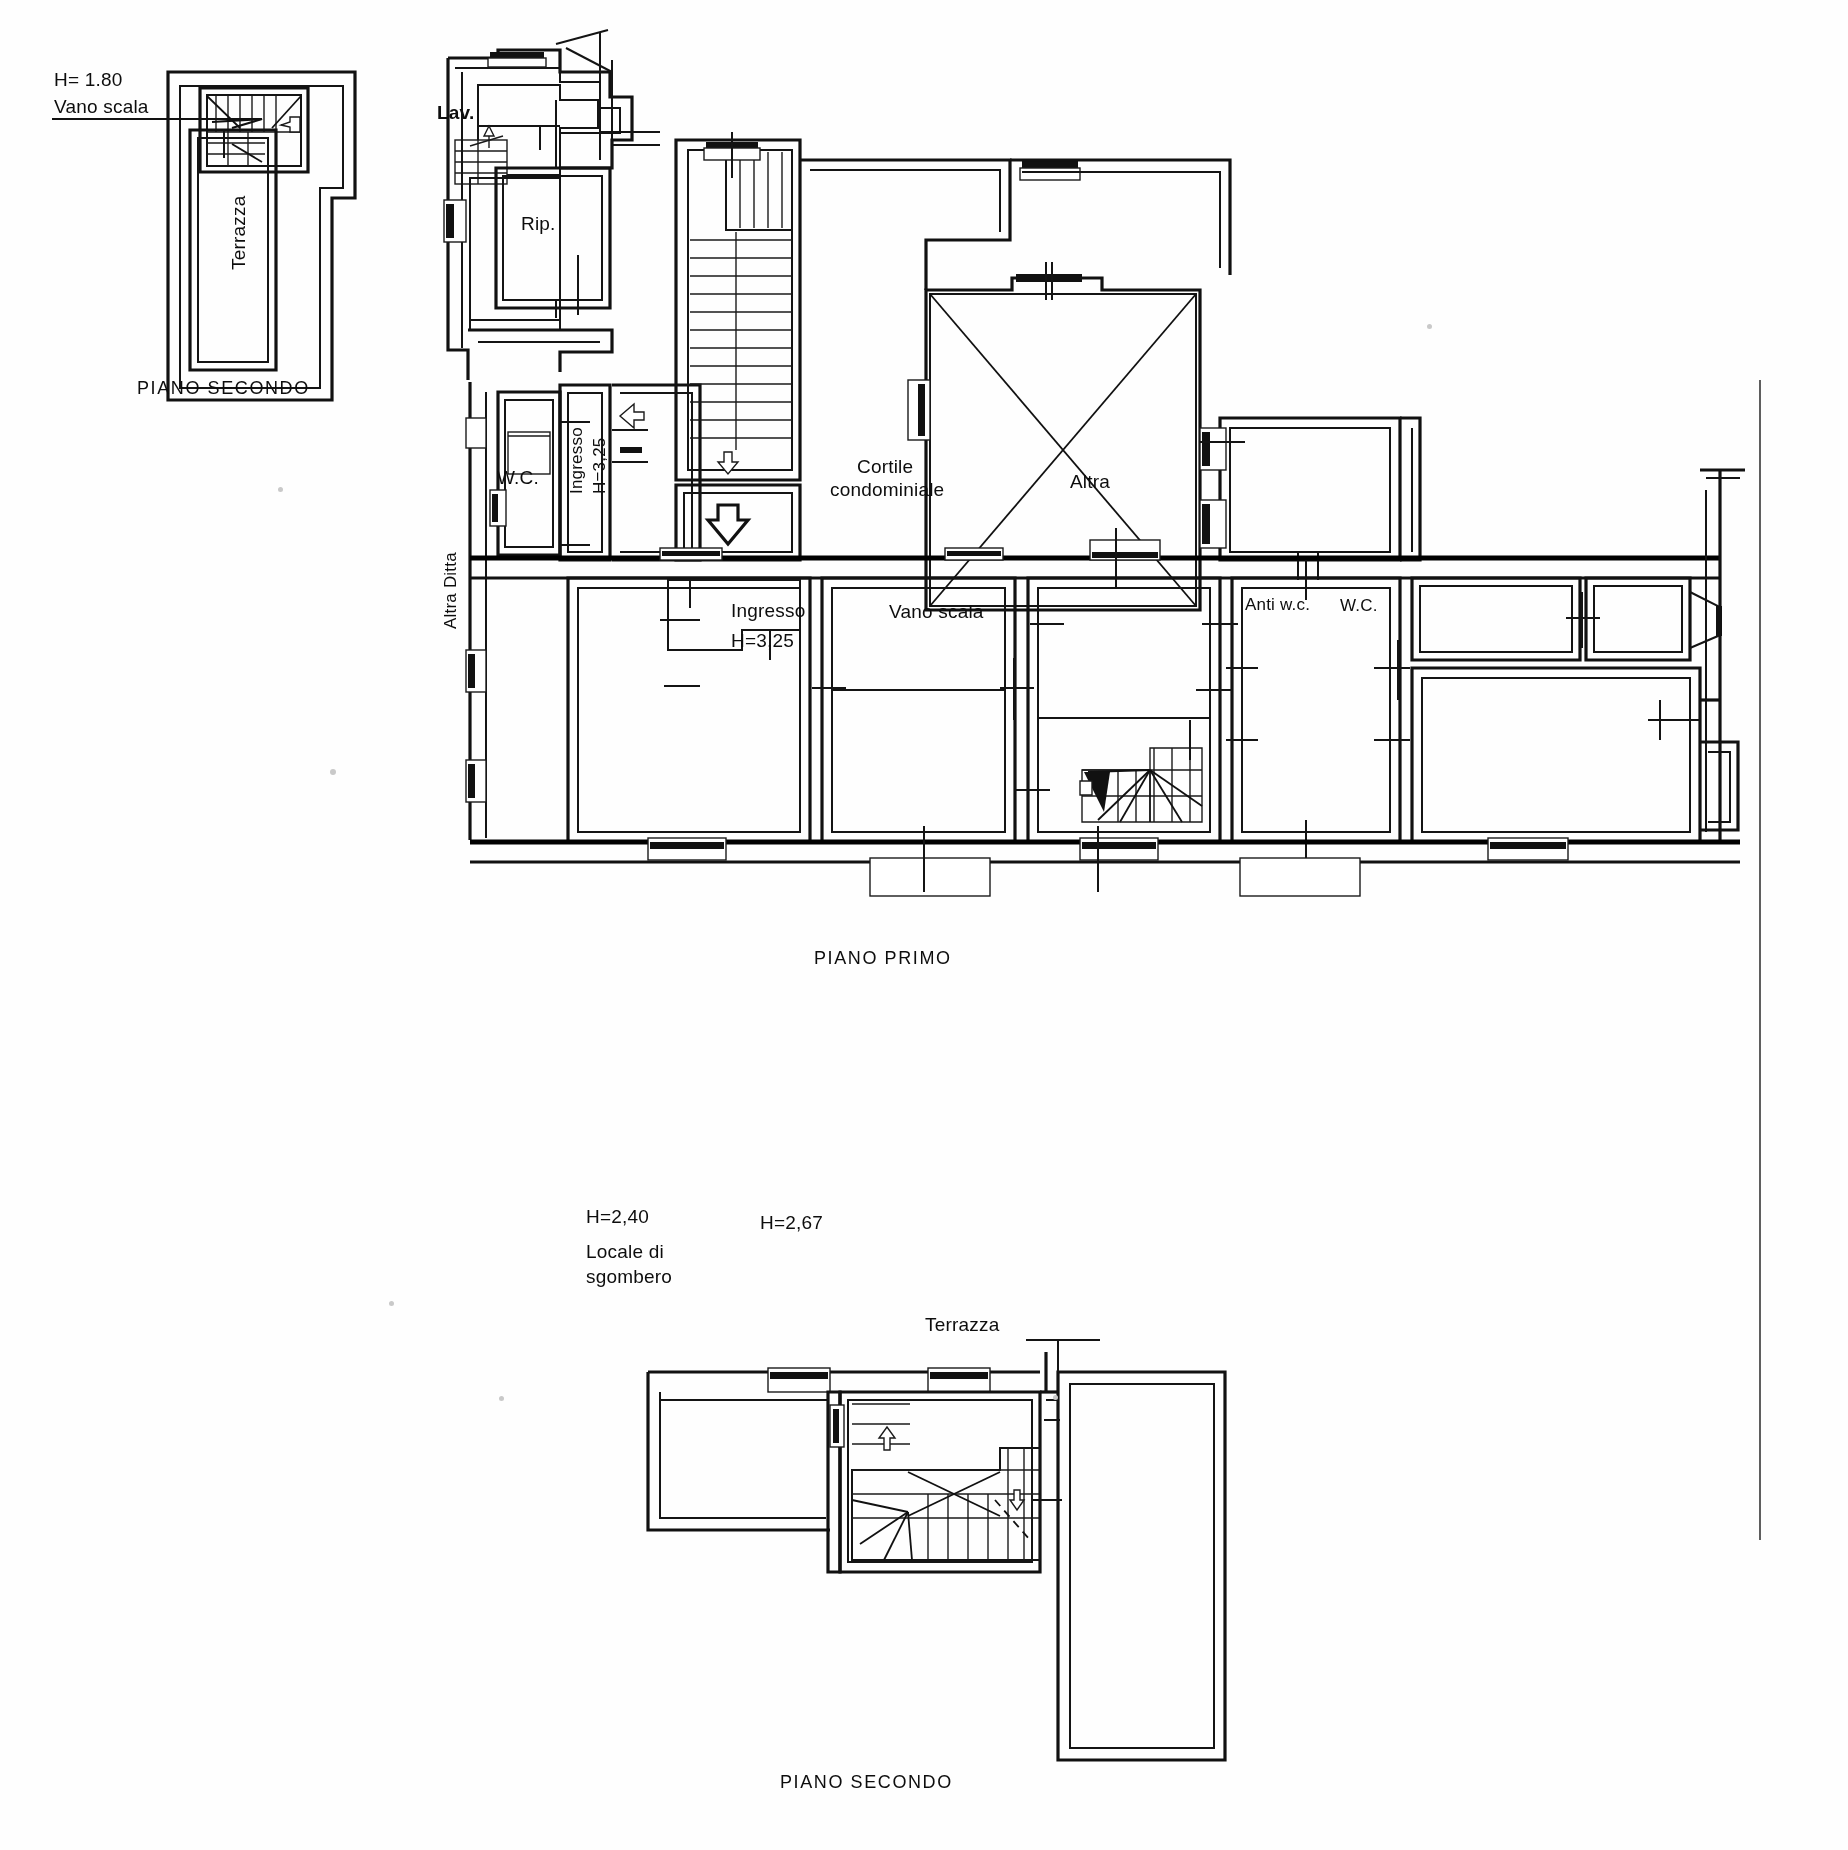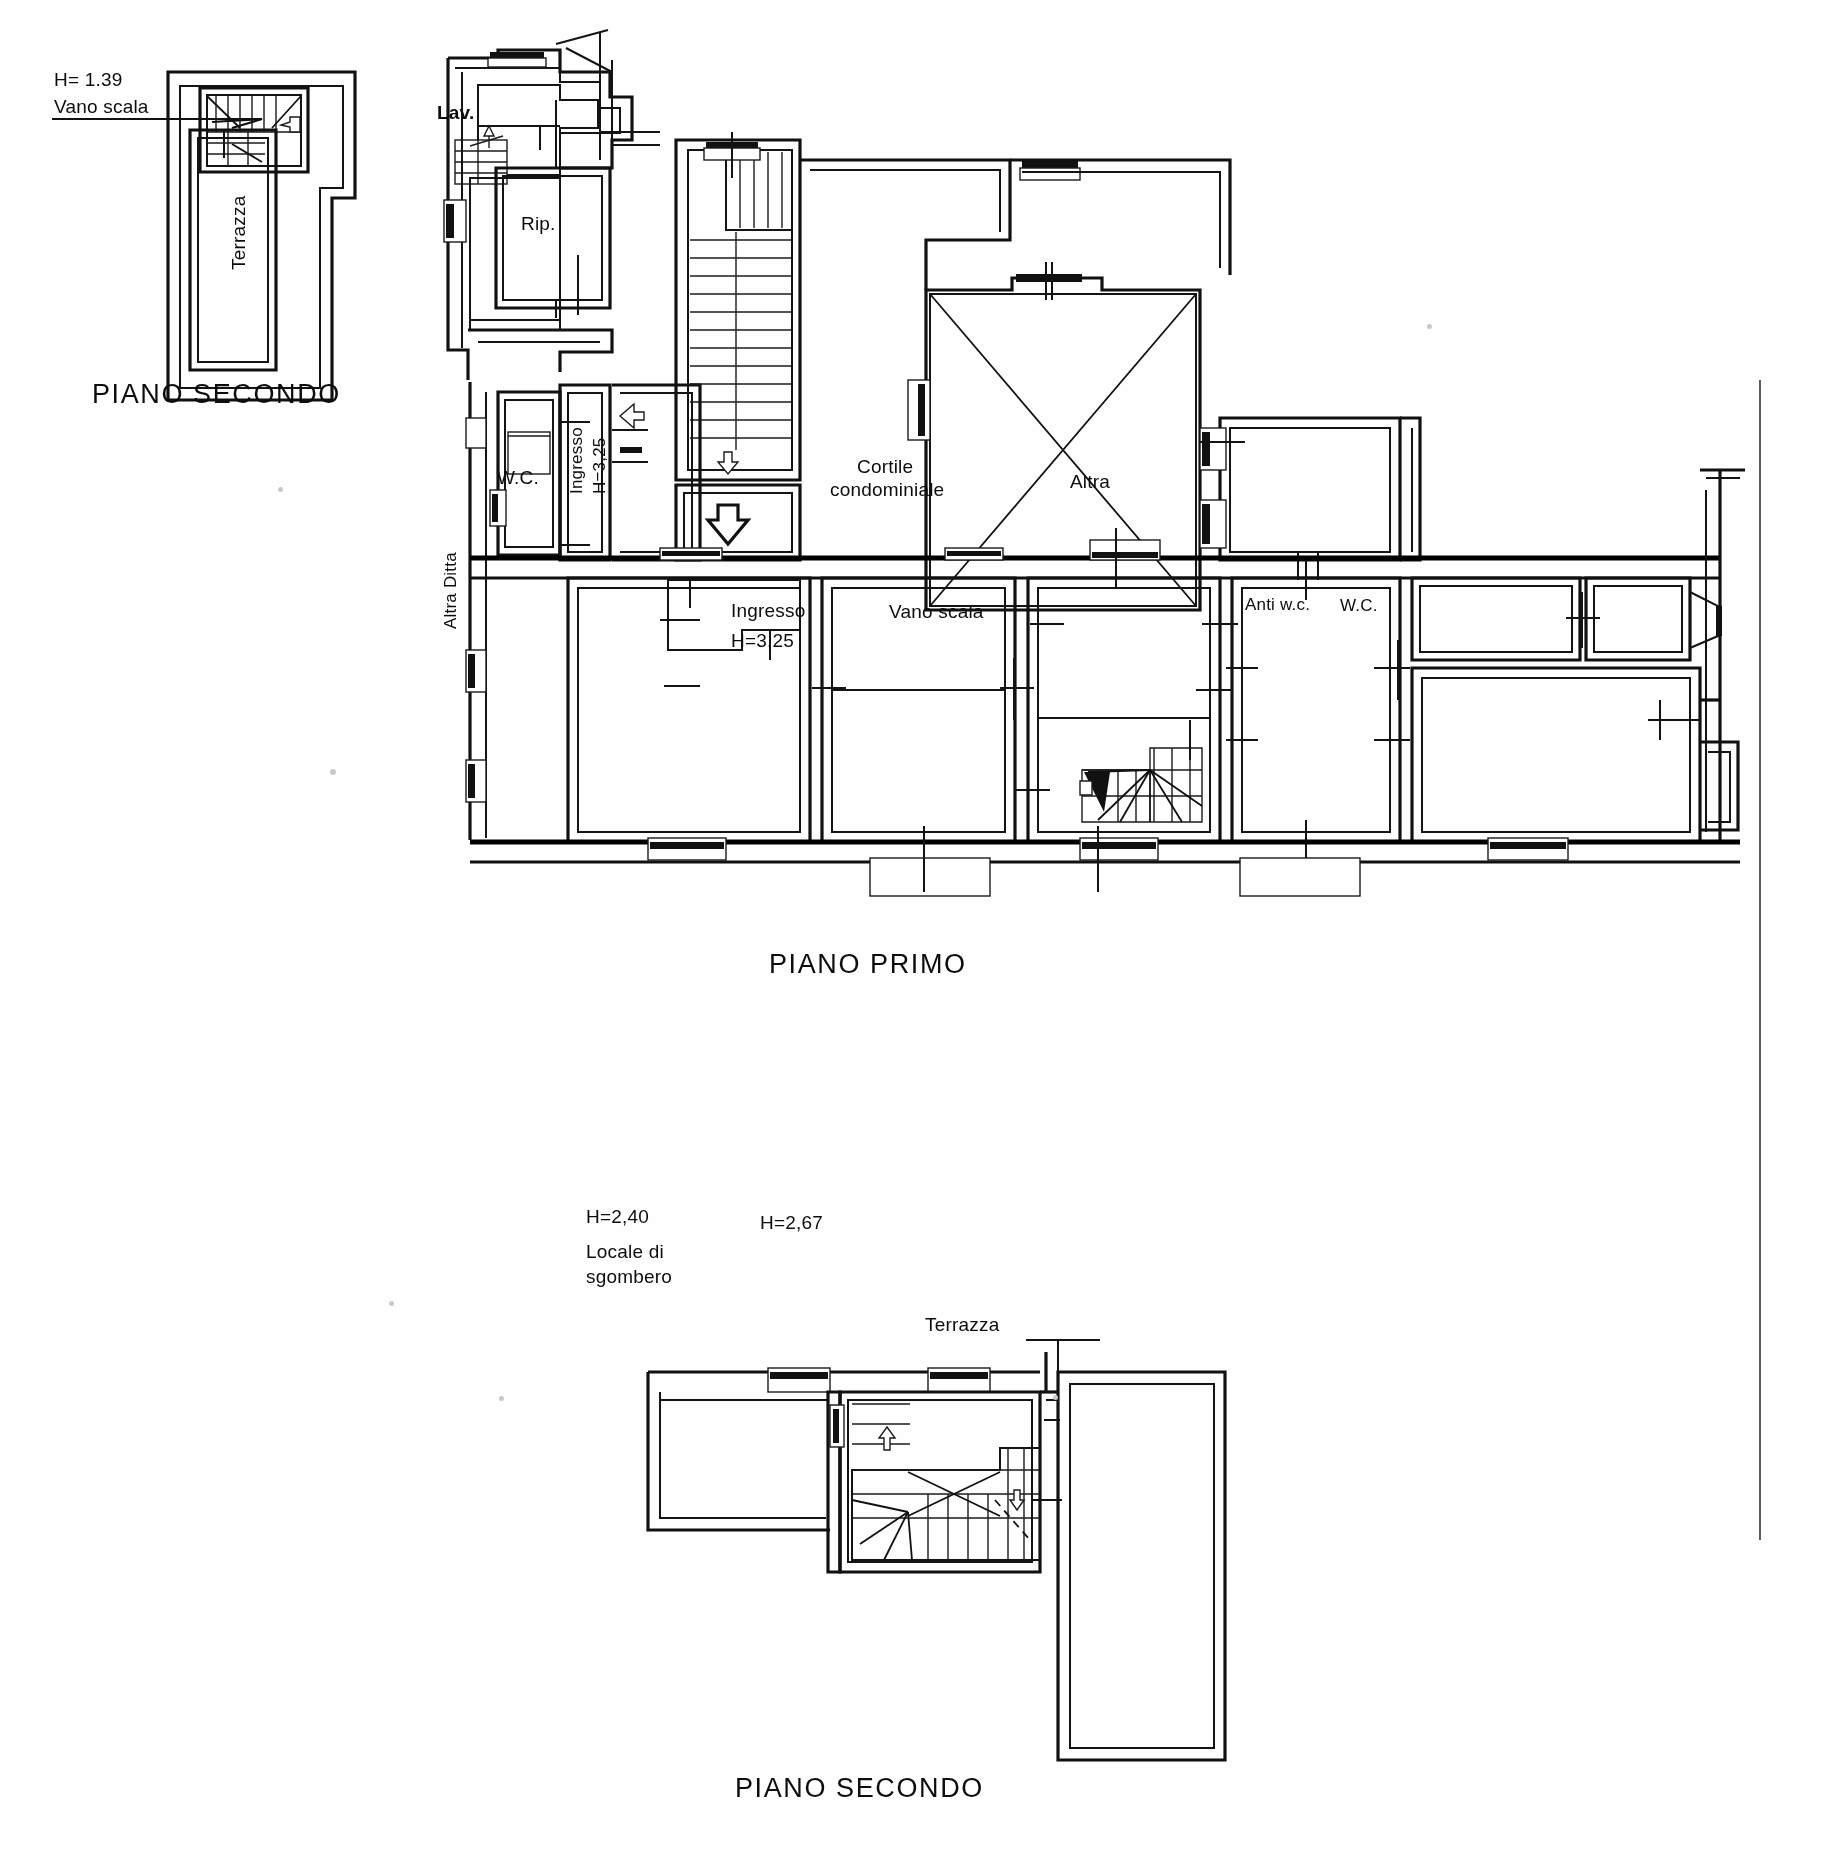--- a/index.html
+++ b/index.html
@@ -38,22 +38,23 @@
 
   .lbl {
     position: absolute;
     color: #0d0d0d;
     font-family: "Liberation Sans", sans-serif;
     white-space: pre;
     line-height: 1.22;
     letter-spacing: 0.2px;
   }
   .lbl-floor {
-    font-size: 27px;
+    font-size: 18px;
     letter-spacing: 1.6px;
+    margin-left: 45px;
   }
   .lbl-room   { font-size: 19px; }
   .lbl-small  { font-size: 17px; }
   .lbl-note   { font-size: 19px; }
   .rot90 {
     transform-origin: left top;
     transform: rotate(-90deg);
   }
   .speck { position:absolute; background:#c9c9c9; border-radius:50%; }
 </style>
@@ -446,21 +447,21 @@
       <path class="wall" d="M1046 1352 L1046 1392"></path>
 
       <g class="wall-thin">
         <line x1="1032" y1="1500" x2="1062" y2="1500"></line>
         <line x1="1040" y1="1478" x2="1040" y2="1524"></line>
       </g>
     </g>
 
   </svg>
 
-  <div class="lbl lbl-note" style="left:54px; top:68px;">H= 1.39</div>
+  <div class="lbl lbl-note" style="left:54px; top:68px;">H= 1.80</div>
   <div class="lbl lbl-note" style="left:54px; top:95px;">Vano scala</div>
   <div class="lbl lbl-room rot90" style="left:227px; top:270px;">Terrazza</div>
   <div class="lbl lbl-floor" style="left:92px; top:378px;">PIANO SECONDO</div>
 
   <div class="lbl lbl-room" style="left:437px; top:101px;font-weight:bold;">Lav.</div>
   <div class="lbl lbl-room" style="left:521px; top:212px;">Rip.</div>
   <div class="lbl lbl-room" style="left:497px; top:466px;">W.C.</div>
 
   <div class="lbl lbl-small rot90" style="left:567px; top:494px;">Ingresso</div>
   <div class="lbl lbl-small rot90" style="left:590px; top:494px;">H=3,25</div>

